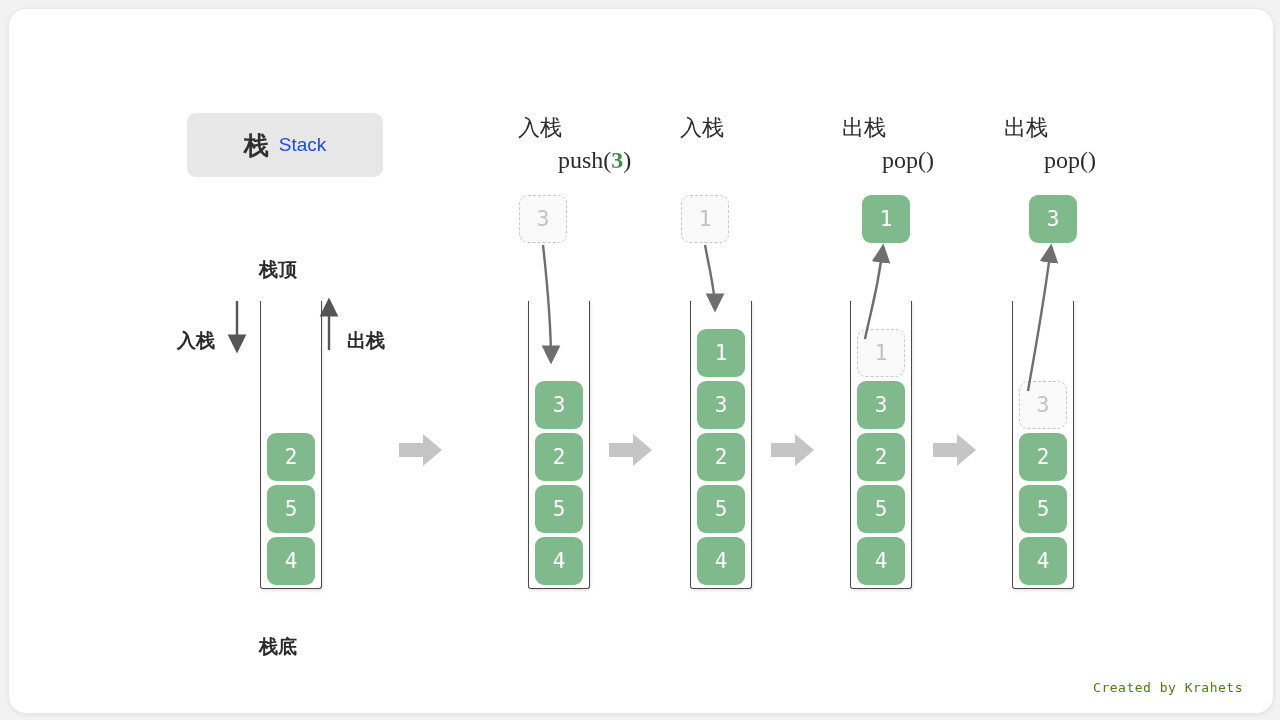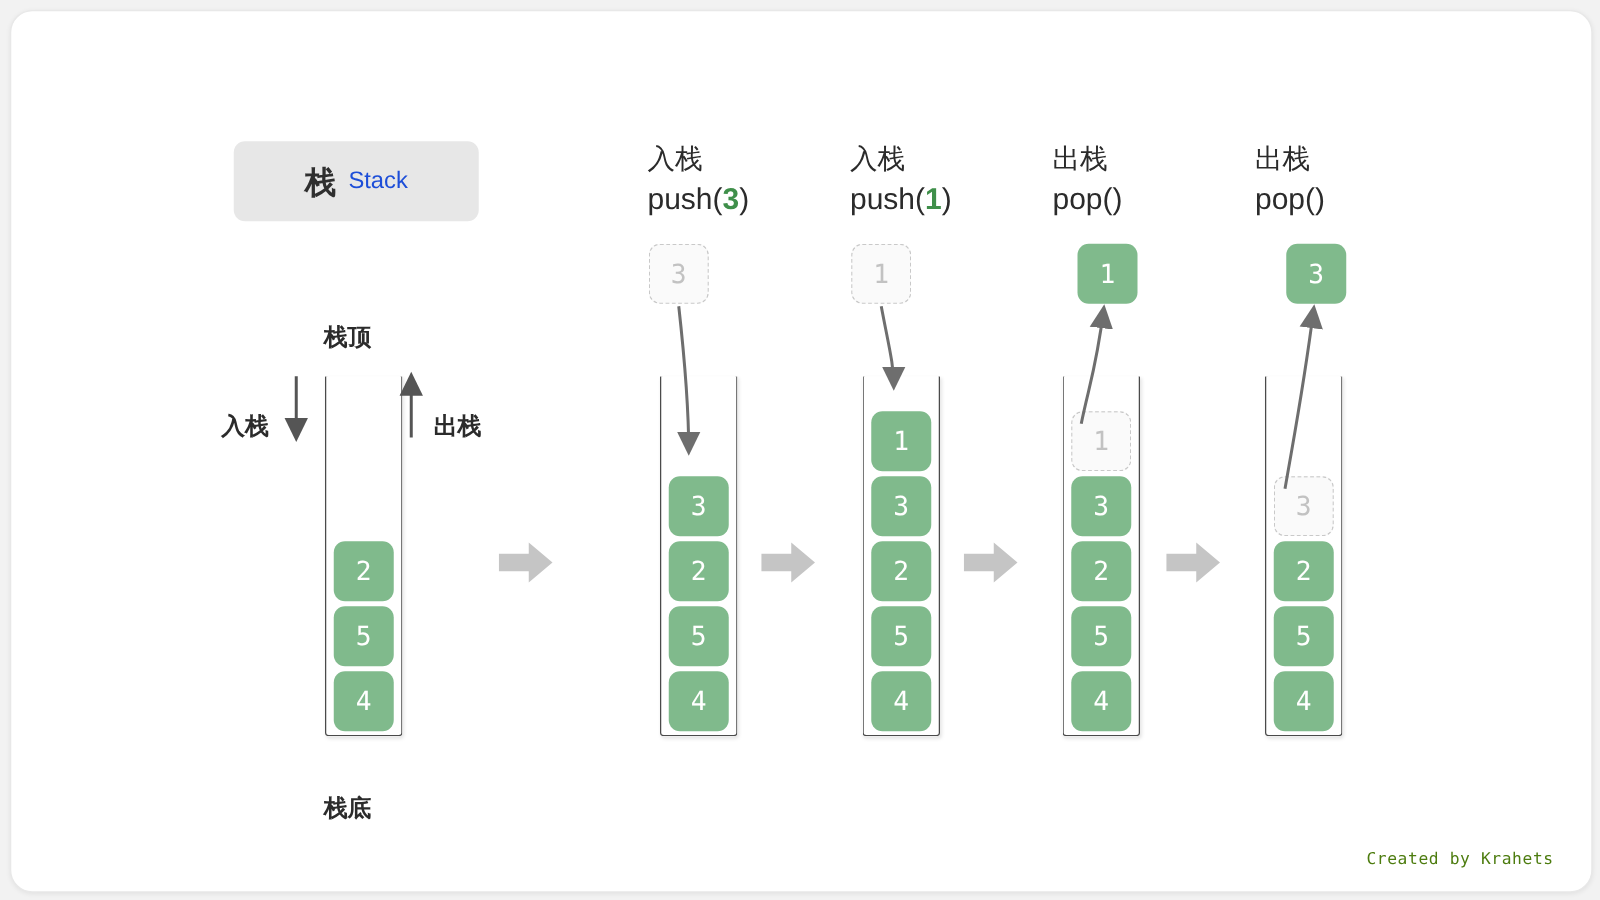--- a/index.html
+++ b/index.html
@@ -49,23 +49,24 @@
   #label-push-l{ left: 168px; top: 319px; }
   #label-pop-l { left: 338px; top: 319px; }
 
   
   .op-head { width: 170px; text-align: left; }
   .op-head .op-cn {
     font-family: "DejaVu Sans", sans-serif;
     font-size: 22px; color: #2b2b2b; line-height: 30px;
   }
   .op-head .op-code {
-    font-family: Liberation Sans, sans-serif;
+    font-family: Liberation Serif, serif;
     font-size: 24px; color: #2b2b2b; line-height: 34px;
     white-space: pre;
+    margin-left: 40px;
   }
   .op-head .op-code .arg { color: #3f8f4a; font-weight: bold; }
 
   
   .stack-box { width: 62px; }
   .stack-walls {
     position: absolute; left: 0; top: 0;
     width: 62px; box-sizing: border-box;
     border-left: 1.6px solid #4a4a4a;
     border-right: 1.6px solid #4a4a4a;
@@ -135,21 +136,20 @@
   <div class="abs cn-label" id="label-push-l">入栈</div>
   <div class="abs cn-label" id="label-pop-l">出栈</div>
 
   <div class="abs op-head" style="left:509px; top:104px;">
     <div class="op-cn">入栈</div>
     <div class="op-code"><span>push(</span><span class="arg">3</span><span>)</span></div>
   </div>
 
   <div class="abs op-head" style="left:671px; top:104px;">
     <div class="op-cn">入栈</div>
-    <div class="op-code"><span>push(</span><span class="arg">1</span><span>)</span></div>
   </div>
 
   <div class="abs op-head" style="left:833px; top:104px;">
     <div class="op-cn">出栈</div>
     <div class="op-code"><span>pop(</span><span class="arg"></span><span>)</span></div>
   </div>
 
   <div class="abs op-head" style="left:995px; top:104px;">
     <div class="op-cn">出栈</div>
     <div class="op-code"><span>pop(</span><span class="arg"></span><span>)</span></div>

